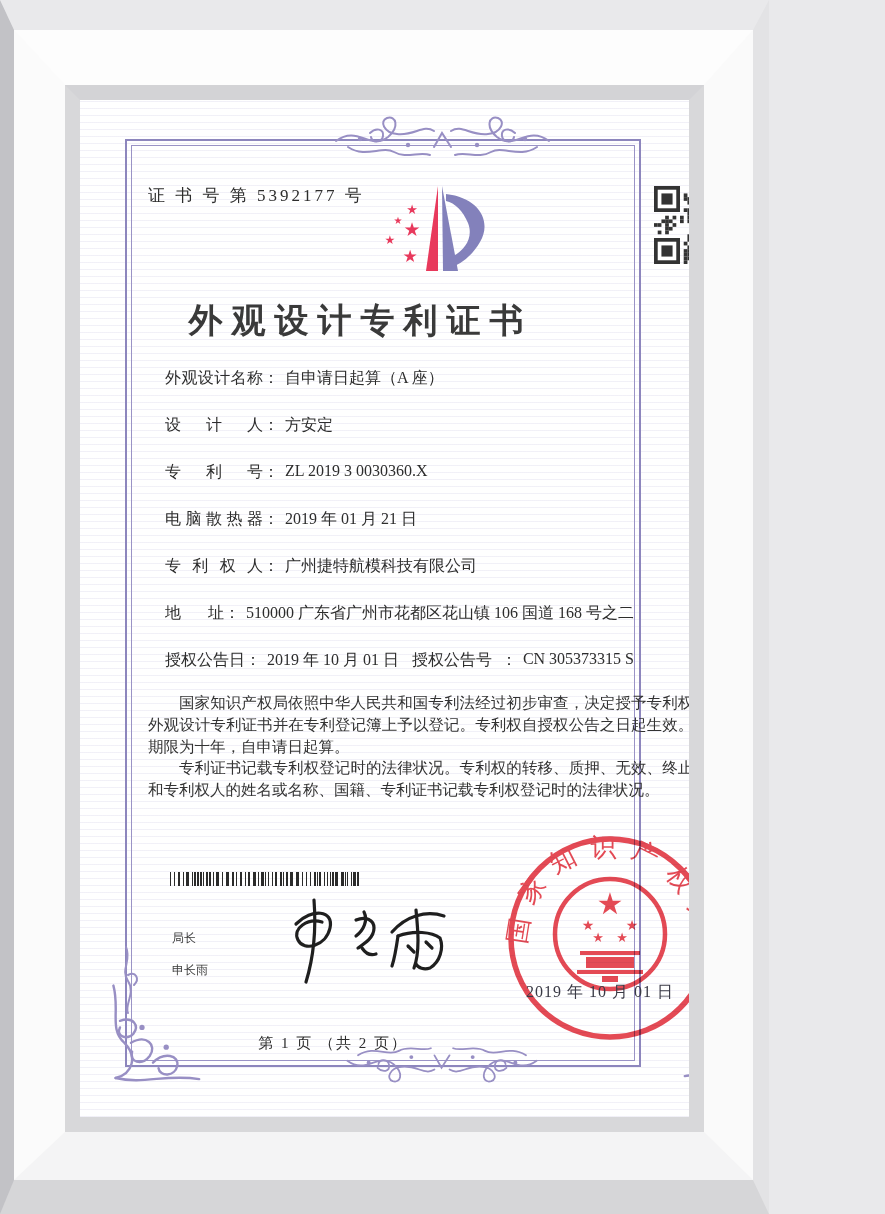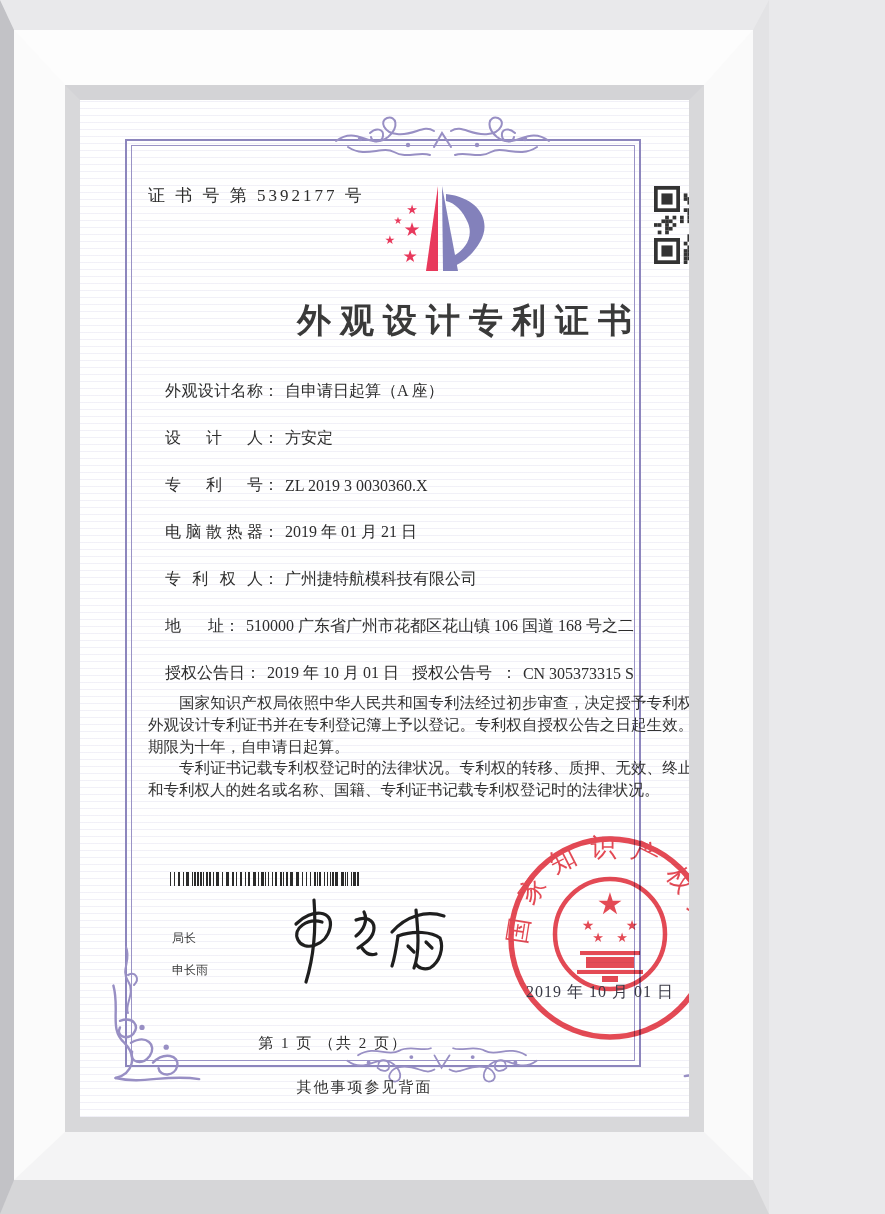--- a/index.html
+++ b/index.html
@@ -21,24 +21,24 @@
       rgba(255,255,255,0) 1px, rgba(255,255,255,0) 7px);
     overflow:hidden;}
   .borderbox{position:absolute;left:45px;right:48px;top:39px;bottom:50px;
     border:2px solid #8d86bd;outline:1px solid #9a93c6;outline-offset:-7px;
     pointer-events:none;}
   .orn{position:absolute;pointer-events:none;}
   
   .certno{position:absolute;left:68px;top:84px;font-size:17px;letter-spacing:3px;}
   .logo{position:absolute;left:288px;top:74px;}
   .qr{position:absolute;left:574px;top:86px;}
-  .title{position:absolute;left:0;right:48px;top:198px;text-align:right;
+  .title{position:absolute;left:0;right:48px;top:198px;text-align:center;
     font-size:34px;font-weight:bold;letter-spacing:9px;color:#3a3a3a;}
   .fields{position:absolute;left:85px;top:268px;right:55px;font-size:16px;}
-  .frow{height:47px;display:flex;align-items:center;white-space:nowrap;}
+  .frow{height:47px;display:flex;align-items:flex-start;white-space:nowrap;}
   .flabel{display:inline-block;width:98px;text-align:justify;text-align-last:justify;}
   .fcolon{margin-right:6px;}
   .grantgap{display:inline-block;width:74px;}
   .flabel2{display:inline-block;margin-right:9px;}
   .paras{position:absolute;left:68px;top:592px;width:592px;font-size:15.5px;
     line-height:21.8px;text-align:justify;color:#333;}
   .paras p{margin:0;text-indent:2em;}
   .barcode{position:absolute;left:90px;top:772px;}
   .director{position:absolute;left:92px;top:822px;font-size:12px;line-height:32px;
     font-family:"Liberation Sans","DejaVu Sans",sans-serif;color:#3b3b3b;}
@@ -389,18 +389,17 @@
         <path d="M-8,38 L8,38 L8,44 L-8,44 Z"></path>
       </g>
       <path id="sealArc" d="M -76,34 A 83,83 0 1 1 76,34" fill="none"></path>
       <text font-size="26" fill="#e23a46" letter-spacing="13">
         <textPath href="#sealArc" startOffset="50%" text-anchor="middle">国家知识产权局</textPath>
       </text>
     </svg>
     <div class="sealdate">2019 年 10 月 01 日</div>
 
     <div class="pageinfo">第 1 页 （共 2 页）</div>
-    <div class="backnote">其他事项参见背面</div>
 
    </div>
   </div>
  </div>
 </div>
 
 </body></html>

